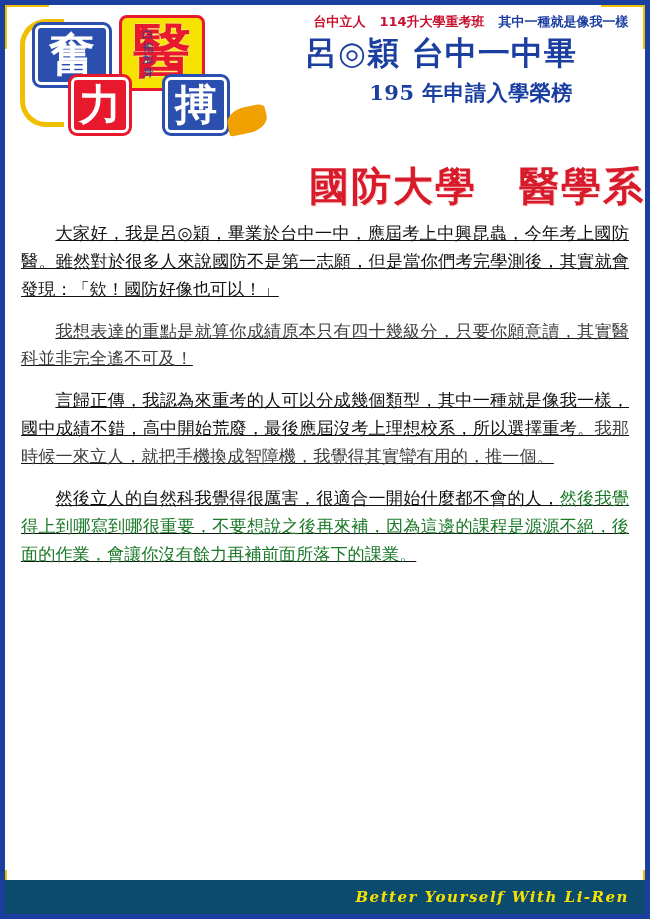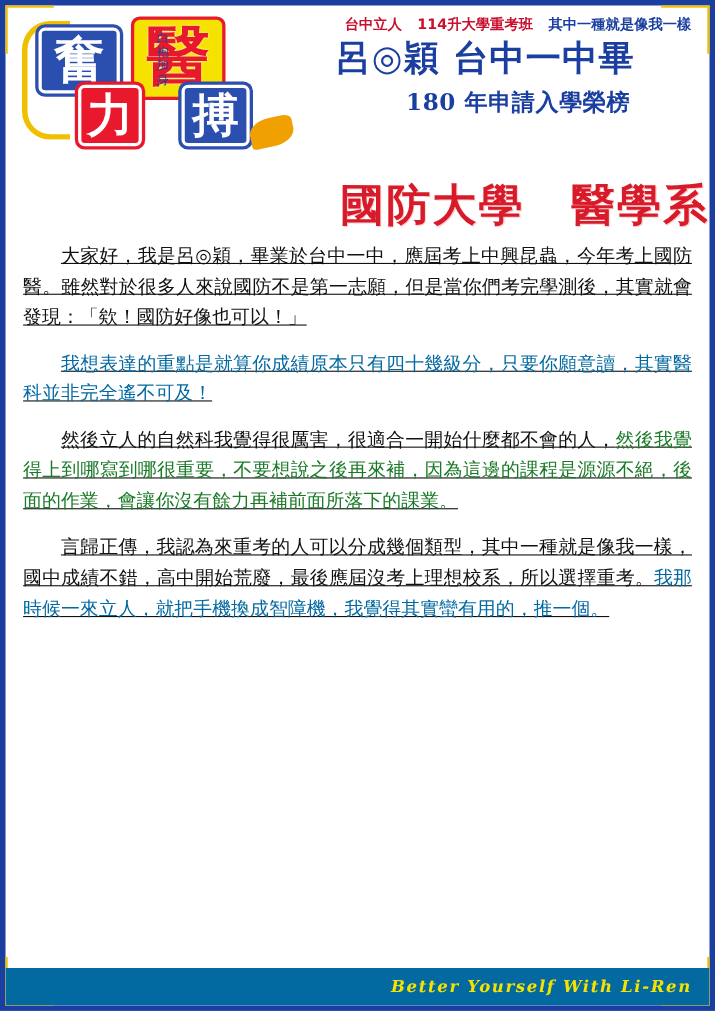--- a/index.html
+++ b/index.html
@@ -188,31 +188,31 @@
     font-size: 17.2px;
     line-height: 1.62;
     color: #111111;
     text-align: justify;
   }
   #body-text p {
     margin: 0 0 14px 0;
     text-indent: 2em;
     text-decoration: underline;
   }
-  .hl-red { color: #0369a1; }
+  .hl-red { color: #404040; }
   .hl-green { color: #1a7a28; }
 
   
   #footer {
     position: absolute;
     left: 0;
     right: 0;
     bottom: 0;
     height: 34px;
-    background: #0369a1;
+    background: #0c4a6e;
     display: flex;
     align-items: center;
     justify-content: flex-end;
     padding-right: 16px;
   }
   #footer .slogan {
     font-family: "DejaVu Serif", serif;
     font-style: italic;
     font-weight: bold;
     font-size: 15px;
@@ -247,34 +247,34 @@
       <span class="logo-flame"></span>
     </div>
 
     <div id="header-text">
       <div class="tagline">
         <span>台中立人</span>
         <span>114升大學重考班</span>
         <span class="t-blue">其中一種就是像我一樣</span>
       </div>
       <div class="name-line">呂◎穎  台中一中畢</div>
-      <div class="year-line">180 年申請入學榮榜</div>
+      <div class="year-line">195 年申請入學榮榜</div>
     </div>
 
   </div>
 
   <div id="school-title">
     <span>國防大學</span>
     <span class="dept">醫學系</span>
   </div>
 
   <div id="body-text">
       <p><span>大家好，我是呂◎穎，畢業於台中一中，應屆考上中興昆蟲，今年考上國防醫。雖然對於很多人來說國防不是第一志願，但是當你們考完學測後，其實就會發現：「欸！國防好像也可以！」</span></p>
       <p><span class="hl-red">我想表達的重點是就算你成績原本只有四十幾級分，只要你願意讀，其實醫科並非完全遙不可及！</span></p>
+      <p><span>言歸正傳，我認為來重考的人可以分成幾個類型，其中一種就是像我一樣，國中成績不錯，高中開始荒廢，最後應屆沒考上理想校系，所以選擇重考。</span><span class="hl-red">我那時候一來立人，就把手機換成智障機，我覺得其實蠻有用的，推一個。</span></p>
       <p><span>然後立人的自然科我覺得很厲害，很適合一開始什麼都不會的人，</span><span class="hl-green">然後我覺得上到哪寫到哪很重要，不要想說之後再來補，因為這邊的課程是源源不絕，後面的作業，會讓你沒有餘力再補前面所落下的課業。</span></p>
-      <p><span>言歸正傳，我認為來重考的人可以分成幾個類型，其中一種就是像我一樣，國中成績不錯，高中開始荒廢，最後應屆沒考上理想校系，所以選擇重考。</span><span class="hl-red">我那時候一來立人，就把手機換成智障機，我覺得其實蠻有用的，推一個。</span></p>
     </div>
 
   <div id="footer">
     <span class="slogan">Better  Yourself  With  Li-Ren</span>
   </div>
 
 </div>
 
 </body></html>

